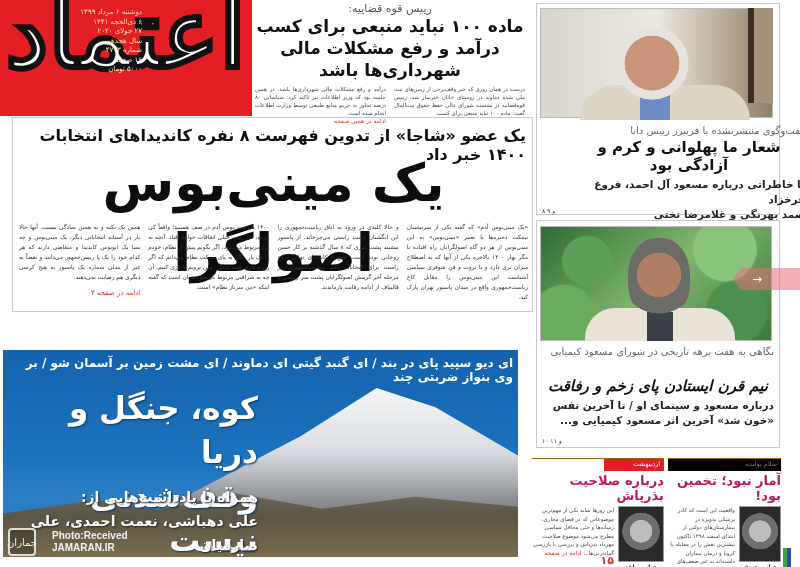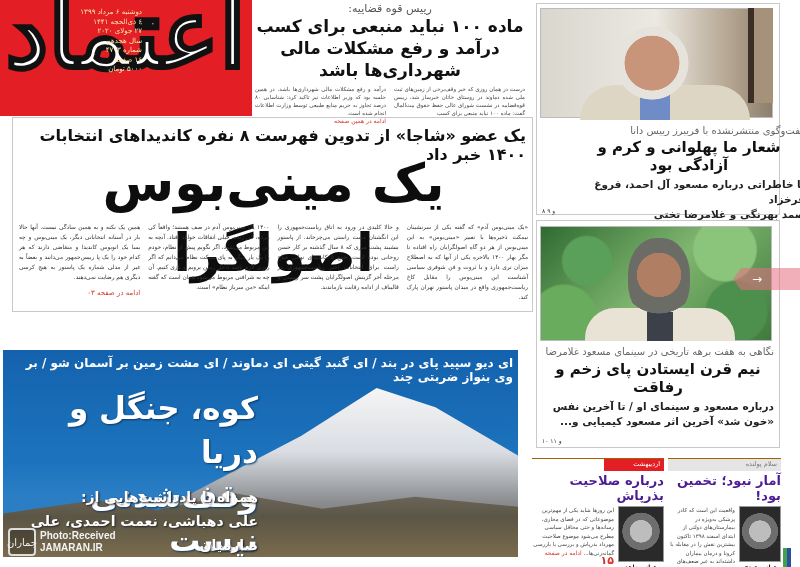--- a/index.html
+++ b/index.html
@@ -50,29 +50,29 @@
   .right-box-mid { left: 536px; top: 220px; width: 244px; height: 228px; border: 1px solid #c9c9c9; }
 
   
   .feature { left: 3px; top: 350px; width: 515px; height: 207px; background: #4d7c0f; overflow: hidden; }
   .feature-sky { left: 0; top: 0; width: 515px; height: 207px; background: linear-gradient(180deg, #1462ad 0%, #1d74be 55%, #2b7ec4 70%); }
   .mountain { left: 130px; top: 38px; width: 420px; height: 160px; background: linear-gradient(180deg, #f5f5f5 0%, #d9dde3 40%, #8d8f92 70%, #5c5b57 100%); clip-path: polygon(0 85%, 40% 30%, 58% 0, 72% 12%, 100% 55%, 100% 100%, 0 100%); }
   .hills { left: 0; top: 140px; width: 515px; height: 67px; background: linear-gradient(180deg, #6e6a5e 0%, #5b5545 40%, #7a6c4d 100%); clip-path: polygon(0 35%, 18% 15%, 30% 30%, 45% 5%, 62% 28%, 80% 10%, 100% 25%, 100% 100%, 0 100%); }
   .feature-kicker { left: 10px; top: 6px; width: 500px; color: #fff; font-size: 12px; font-weight: bold; text-align: right; direction: rtl; }
   .feature-head { left: 5px; top: 36px; width: 250px; color: #fff; font-size: 31px; font-weight: 900; text-align: right; direction: rtl; line-height: 44px; text-shadow: 1px 1px 2px #0b3a66; }
   .feature-sub { left: 5px; top: 135px; width: 250px; color: #fff; font-size: 14px; font-weight: bold; text-align: right; direction: rtl; line-height: 24px; text-shadow: 1px 1px 2px #222; }
-  .watermark { left: 8px; top: 528px; display: flex; align-items: center; gap: 4px; }
+  .watermark { left: 8px; top: 528px; display: flex; align-items: center; gap: 16px; }
   .wm-logo { width: 28px; height: 28px; border: 2px solid #ddd; border-radius: 4px; color: #eee; font-size: 10px; display: flex; align-items: center; justify-content: center; background: rgba(0,0,0,0.25); }
   .wm-text { font-family: "Liberation Sans", sans-serif; color: #f2f2f2; font-size: 10px; line-height: 12px; font-weight: bold; }
 
   
   .col-box { top: 458px; height: 105px; border-top: 1px solid #a16207; }
   .box-tag { height: 12px; background: #e31e24; color: #fff; font-size: 6.5px; text-align: right; padding: 1px 4px; direction: rtl; }
-  .box-tag.gray { background: #e5e5e5; color: #777; }
-  .box-title { font-size: 13px; font-weight: bold; text-align: right; direction: rtl; color: #4c1d95; margin-top: 2px; }
+  .box-tag.gray { background: #000000; color: #777; }
+  .box-title { font-size: 13px; font-weight: bold; text-align: right; direction: rtl; color: #be185d; margin-top: 2px; }
   .box-body { display: flex; gap: 4px; direction: rtl; margin-top: 3px; }
   .box-text { flex: 1; font-size: 5.5px; color: #444; line-height: 8.5px; text-align: right; direction: rtl; }
   .box-photo { width: 46px; height: 56px; background: radial-gradient(circle at 50% 45%, #bdbdbd 0 30%, #6e6e6e 31% 50%, #2a2a2a 51%); border: 1px solid #999; }
   .caption { font-size: 6px; font-weight: bold; text-align: center; color: #222; margin-top: 1px; }
   .big-num { color: #d0342c; font-weight: bold; font-size: 11px; }
   .accent-bar { left: 783px; top: 548px; width: 4px; height: 19px; background: #3fa34d; }
   .accent-bar2 { left: 787px; top: 548px; width: 4px; height: 19px; background: #2d4fa3; }
 </style>
 </head>
 <body>
@@ -131,22 +131,22 @@
 <div class="abs page-no" style="left:542px; top:207px;">۸ و ۹</div>
 
 <div class="abs right-box-mid"></div>
 <div class="abs photo2"></div>
 <div class="abs p2-body"></div>
 <div class="abs p2-shirt"></div>
 <div class="abs p2-head"></div>
 <div class="abs side-tab"></div>
 <div class="abs side-tab-arrow">→</div>
 <div class="abs rtl" style="left:542px; top:346px; width:232px;">
-  <div class="r-kicker">نگاهی به هفت برهه تاریخی در سینمای مسعود غلامرضا</div>
-  <div class="r-head" style="margin-top:3px;">نیم قرن ایستادن پای زخم و رفاقت</div>
+  <div class="r-kicker">نگاهی به هفت برهه تاریخی در شورای مسعود کیمیایی</div>
+  <div class="r-head" style="margin-top:20px;font-style:italic;">نیم قرن ایستادن پای زخم و رفاقت</div>
   <div class="r-sub" style="margin-top:3px;">درباره مسعود و سینمای او / تا آخرین نفس</div>
   <div class="r-sub">«خون شد» آخرین اثر مسعود کیمیایی و...</div>
 </div>
 <div class="abs page-no" style="left:542px; top:437px;">۱۰ و ۱۱</div>
 
 <div class="abs feature">
   <div class="abs feature-sky"></div>
   <div class="abs mountain"></div>
   <div class="abs hills"></div>
   <div class="abs feature-kicker">ای دیو سپید پای در بند / ای گنبد گیتی ای دماوند / ای مشت زمین بر آسمان شو / بر وی بنواز ضربتی چند</div>

